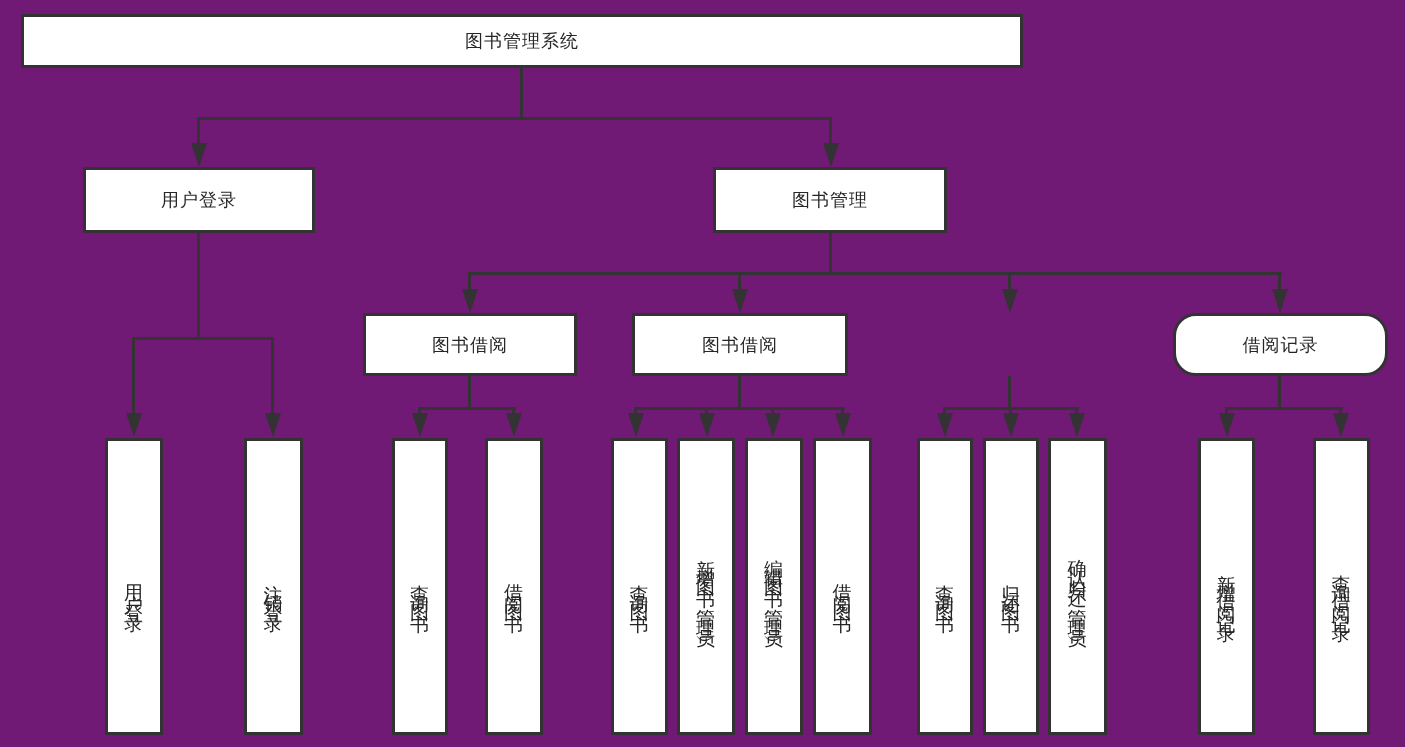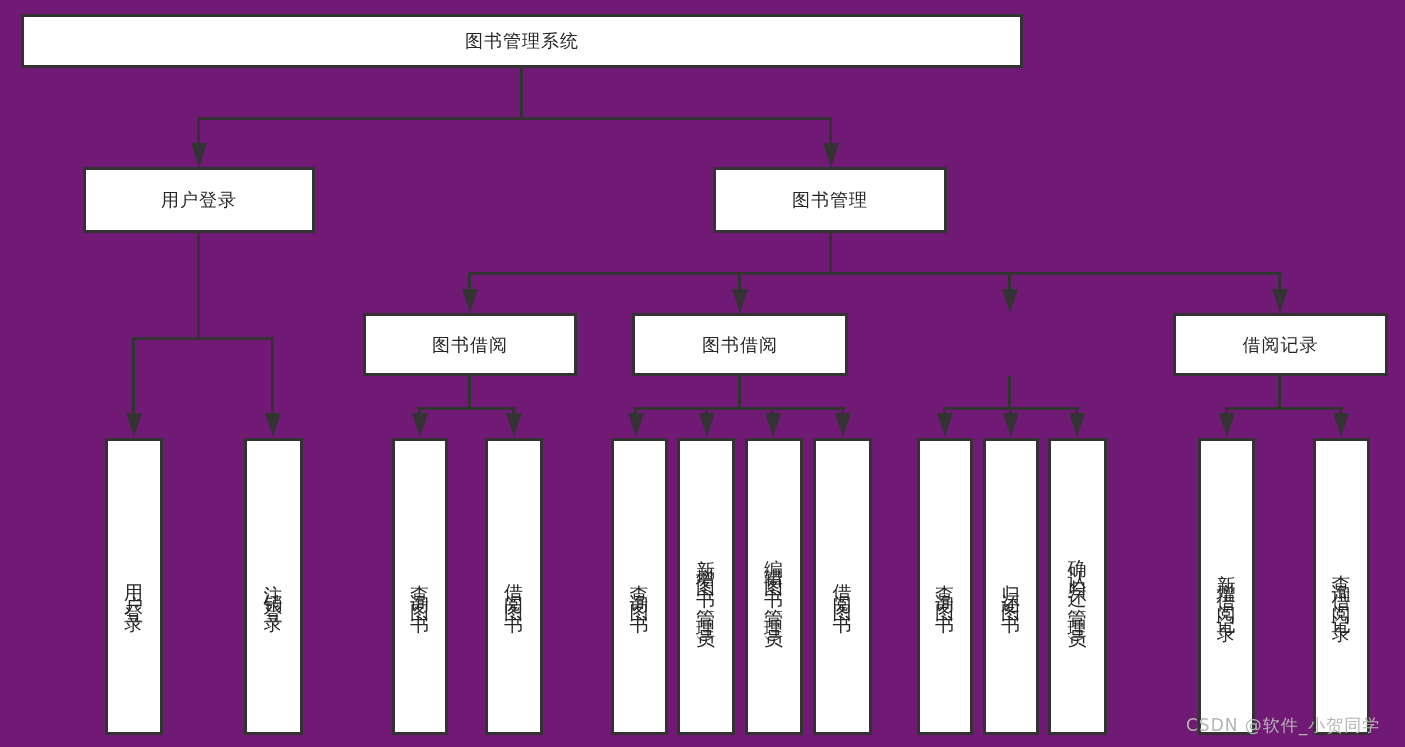--- a/index.html
+++ b/index.html
@@ -40,21 +40,21 @@
 
   <div class="box" style="left:83px;top:167px;width:232px;height:66px;">用户登录</div>
 
   <div class="box" style="left:713px;top:167px;width:234px;height:66px;">图书管理</div>
 
   <div class="box" style="left:363px;top:313px;width:214px;height:63px;">图书借阅</div>
 
   <div class="box" style="left:632px;top:313px;width:216px;height:63px;">图书借阅</div>
 
 
-  <div class="box" style="left:1173px;top:313px;width:215px;height:63px;">借阅记录</div>
+  <div class="box" style="left:1173px;top:313px;width:215px;height:63px;border-radius:23px;">借阅记录</div>
 
   <div class="box box-v" style="left:105px;top:438px;width:58px;height:297px;">用户登录</div>
 
   <div class="box box-v" style="left:244px;top:438px;width:59px;height:297px;">注销登录</div>
 
   <div class="box box-v" style="left:392px;top:438px;width:56px;height:297px;">查询图书</div>
 
   <div class="box box-v" style="left:485px;top:438px;width:58px;height:297px;">借阅图书</div>
 
   <div class="box box-v" style="left:611px;top:438px;width:57px;height:297px;">查询图书</div>
@@ -127,15 +127,14 @@
   <div class="vline" style="left:1075px;top:407px;height:8px;"></div>
   <div class="tri" style="left:1069px;top:413px;"></div>
 
   <div class="vline" style="left:1278px;top:376px;height:34px;"></div>
   <div class="hline" style="left:1226px;top:407px;width:117px;"></div>
   <div class="vline" style="left:1225px;top:407px;height:8px;"></div>
   <div class="tri" style="left:1219px;top:413px;"></div>
   <div class="vline" style="left:1339px;top:407px;height:8px;"></div>
   <div class="tri" style="left:1333px;top:413px;"></div>
 
-  <div class="watermark">CSDN @软件_小贺同学</div>
 
 </div>
 
 </body></html>

